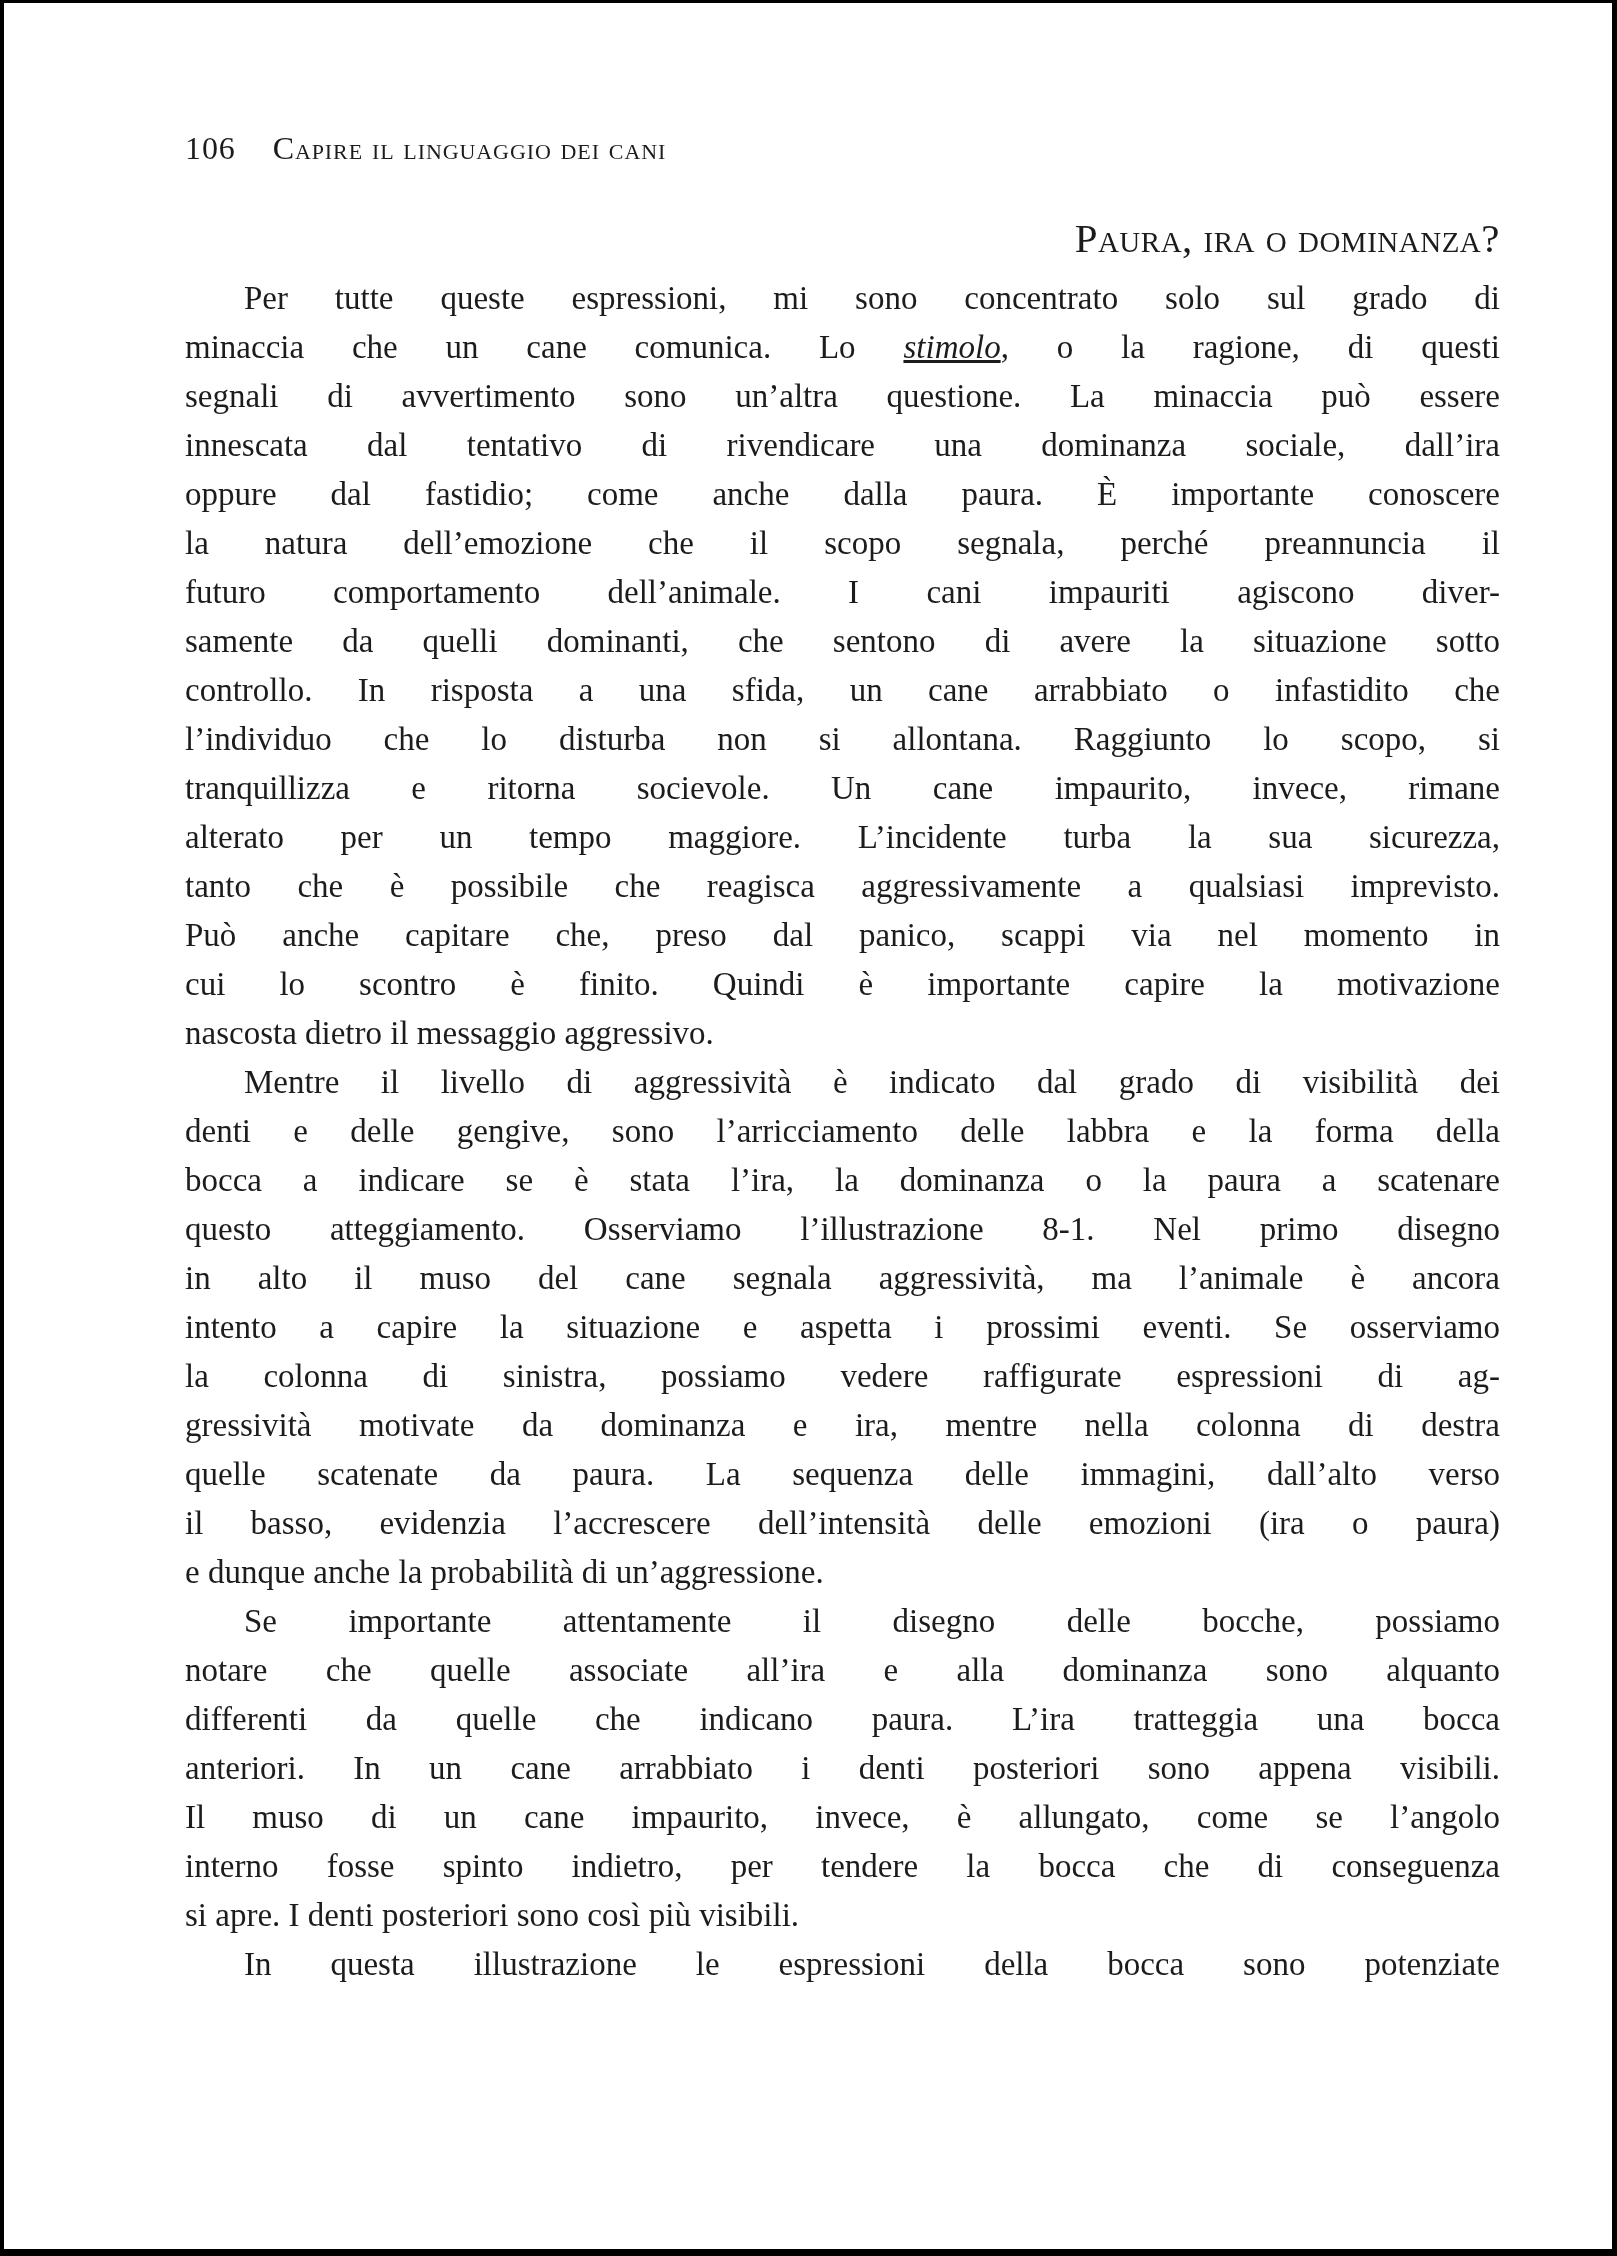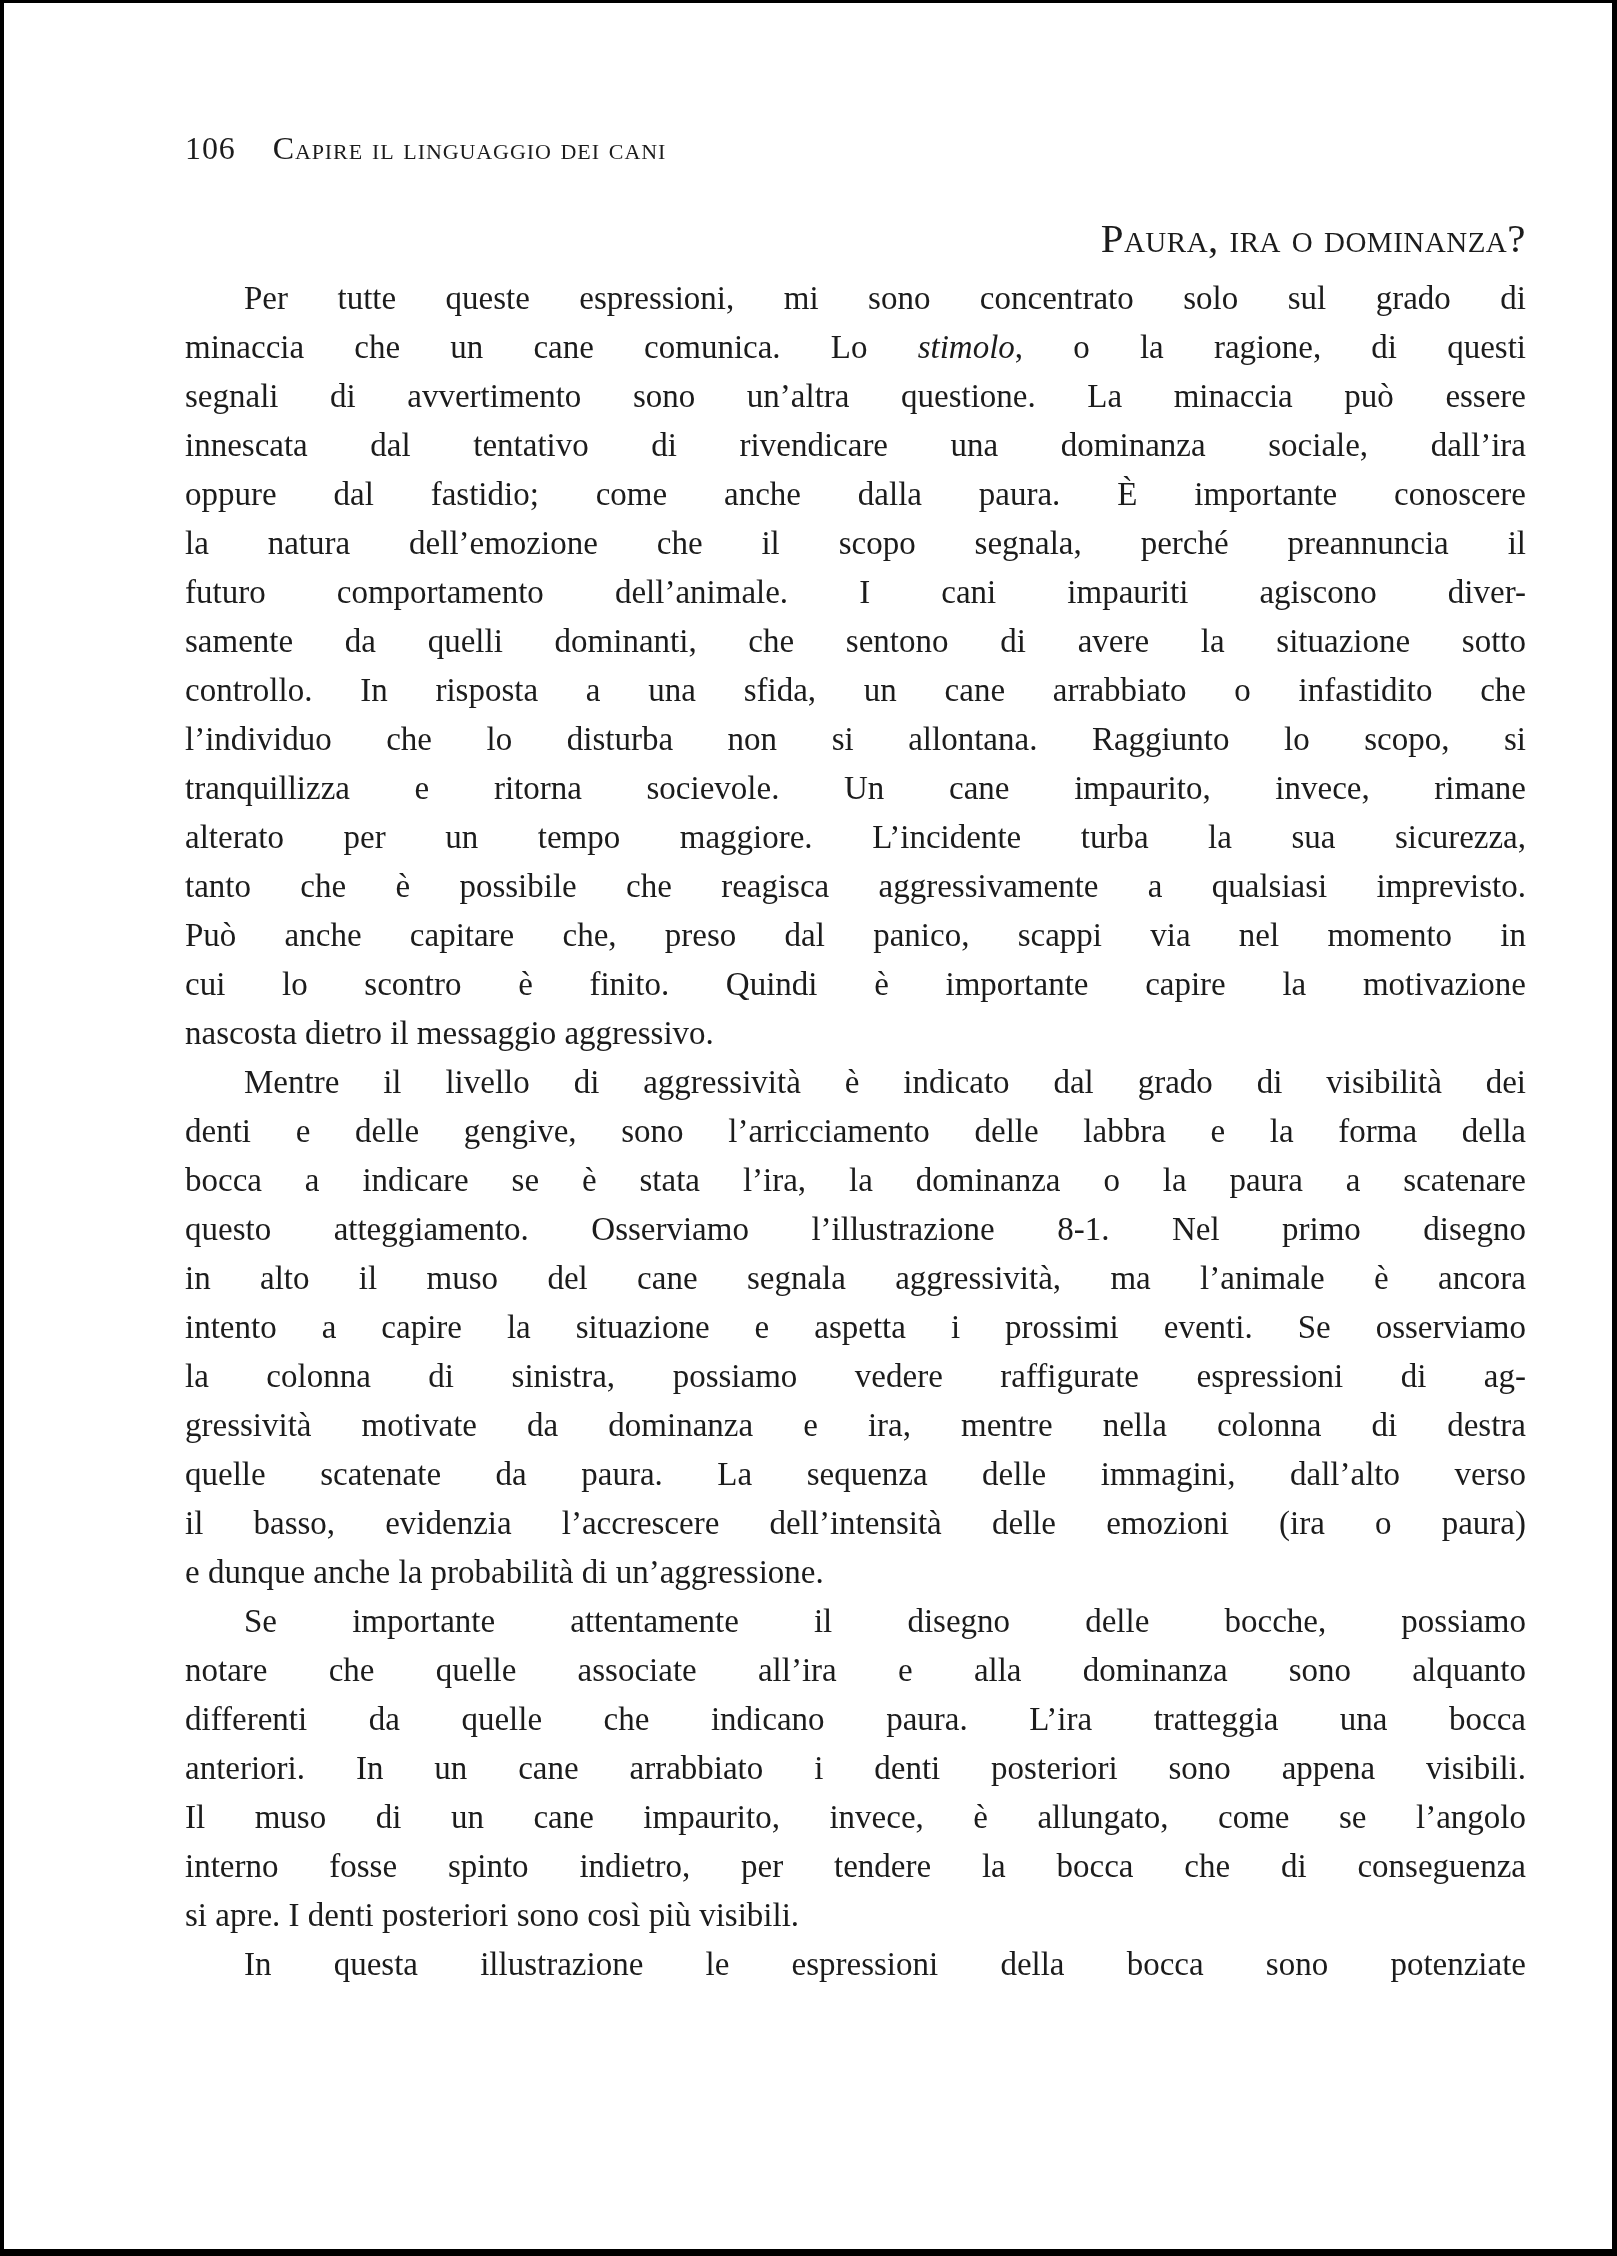--- a/index.html
+++ b/index.html
@@ -15,21 +15,21 @@
     background: #ffffff;
     box-sizing: border-box;
     border-style: solid;
     border-color: #000000;
     border-width: 3.7px 5.5px 8.2px 4.6px;
     color: #1c1c1c;
     overflow: hidden;
   }
   .content {
     margin-left: 181px;  
-    margin-right: 86px; 
+    margin-right: 112px; 
   }
   .pageheader {
     margin-top: 126px;
     font-size: 32px;
     line-height: 38px;
     font-variant: small-caps;
     letter-spacing: 0.9px;
     white-space: nowrap;
   }
   .pageheader .pagenum {
@@ -56,21 +56,21 @@
     line-height: 49px;
     text-align: justify;
     text-align-last: justify;
     overflow: hidden;
   }
   .line.first { text-indent: 59px; }
   .line.endline {
     text-align: right;
     text-align-last: left;
   }
-  .it { font-style: italic; }
+  .it { font-style: italic; text-decoration: underline; }
 </style>
 </head>
 <body>
 
 <div class="page">
   <div class="content">
 
     <div class="pageheader">
       <span class="pagenum">106</span><span>Capire il linguaggio dei cani</span>
     </div>

